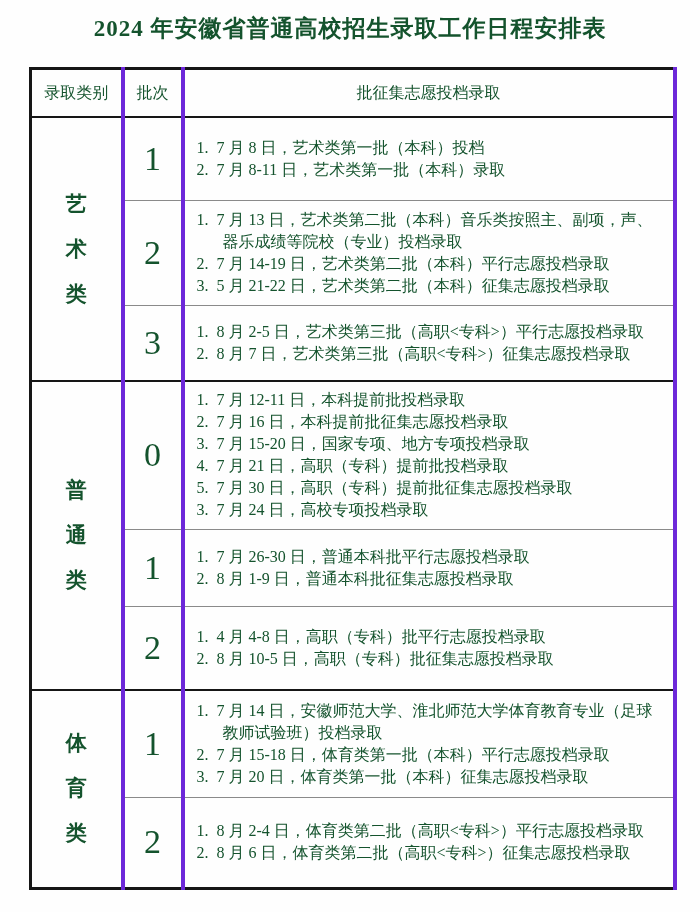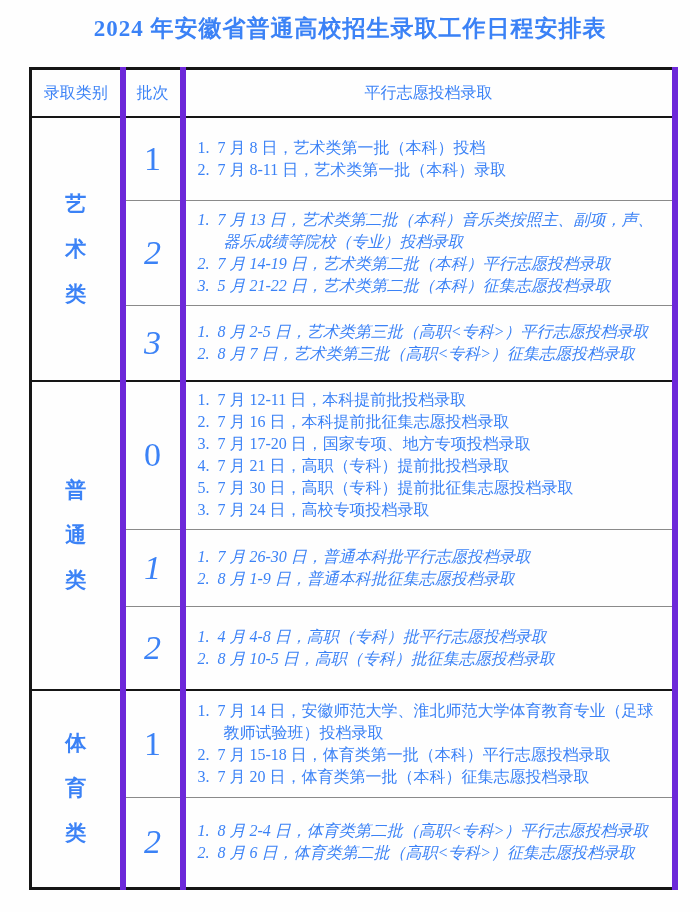--- a/index.html
+++ b/index.html
@@ -7,21 +7,21 @@
     padding: 0;
     background: #ffffff;
   }
   .page {
     width: 700px;
     height: 912px;
     box-sizing: border-box;
     padding-top: 14px;
     background: #fefefe;
     font-family: "Liberation Serif", "DejaVu Serif", serif;
-    color: #3b82f6;
+    color: #14532d;
     overflow: hidden;
   }
   .doc-title {
     text-align: center;
     font-size: 23px;
     font-weight: bold;
     letter-spacing: 1px;
     line-height: 30px;
   }
   table.schedule {
@@ -30,27 +30,27 @@
     width: 644px;
     margin: 23px 0 0 29px;
     border: 3px solid #161616;
   }
   col.c-category { width: 92px; }
   col.c-batch    { width: 60px; }
   col.c-content  { width: 492px; }
 
   th, td {
     border-left: 2px solid #161616;
-    border-right: 6px solid #6d28d9;
+    border-right: 4px solid #6d28d9;
     border-top: none;
     border-bottom: none;
     padding: 0;
   }
   tr.sep-thick > td { border-top: 2px solid #161616; }
-  tr.sep-thin  > td { border-top: 1px solid #8a8a8a; font-style: italic; }
+  tr.sep-thin  > td { border-top: 1px solid #8a8a8a; }
 
   th.hdr {
     font-weight: normal;
     font-size: 16px;
     text-align: center;
     vertical-align: middle;
     height: 46px;
   }
   td.cat-cell {
     text-align: center;
@@ -91,21 +91,21 @@
     <colgroup>
       <col class="c-category">
       <col class="c-batch">
       <col class="c-content">
     </colgroup>
 
     <tbody>
         <tr>
       <th class="hdr">录取类别</th>
       <th class="hdr">批次</th>
-      <th class="hdr">平行志愿投档录取</th>
+      <th class="hdr">批征集志愿投档录取</th>
     </tr>
 
     <tr class="sep-thick" style="height:83px">
       <td class="cat-cell" rowspan="3">
         <span class="cat-char">艺</span>
         <span class="cat-char">术</span>
         <span class="cat-char">类</span>
       </td>
       <td class="batch-cell">1</td>
       <td class="content-cell">
@@ -134,21 +134,21 @@
     <tr class="sep-thick" style="height:148px">
       <td class="cat-cell" rowspan="3">
         <span class="cat-char">普</span>
         <span class="cat-char">通</span>
         <span class="cat-char">类</span>
       </td>
       <td class="batch-cell">0</td>
       <td class="content-cell">
         <div class="item">1.  7 月 12-11 日，本科提前批投档录取</div>
         <div class="item">2.  7 月 16 日，本科提前批征集志愿投档录取</div>
-        <div class="item">3.  7 月 17-20 日，国家专项、地方专项投档录取</div>
+        <div class="item">3.  7 月 15-20 日，国家专项、地方专项投档录取</div>
         <div class="item">4.  7 月 21 日，高职（专科）提前批投档录取</div>
         <div class="item">5.  7 月 30 日，高职（专科）提前批征集志愿投档录取</div>
         <div class="item">3.  7 月 24 日，高校专项投档录取</div>
       </td>
     </tr>
 
     <tr class="sep-thin" style="height:77px">
       <td class="batch-cell">1</td>
       <td class="content-cell">
         <div class="item">1.  7 月 26-30 日，普通本科批平行志愿投档录取</div>

